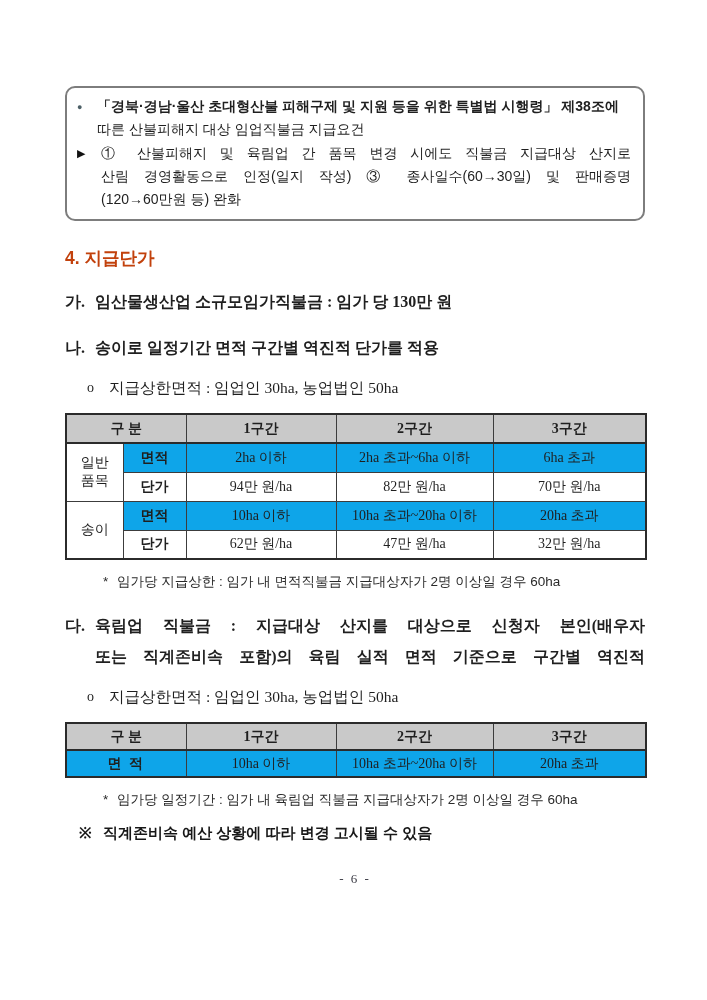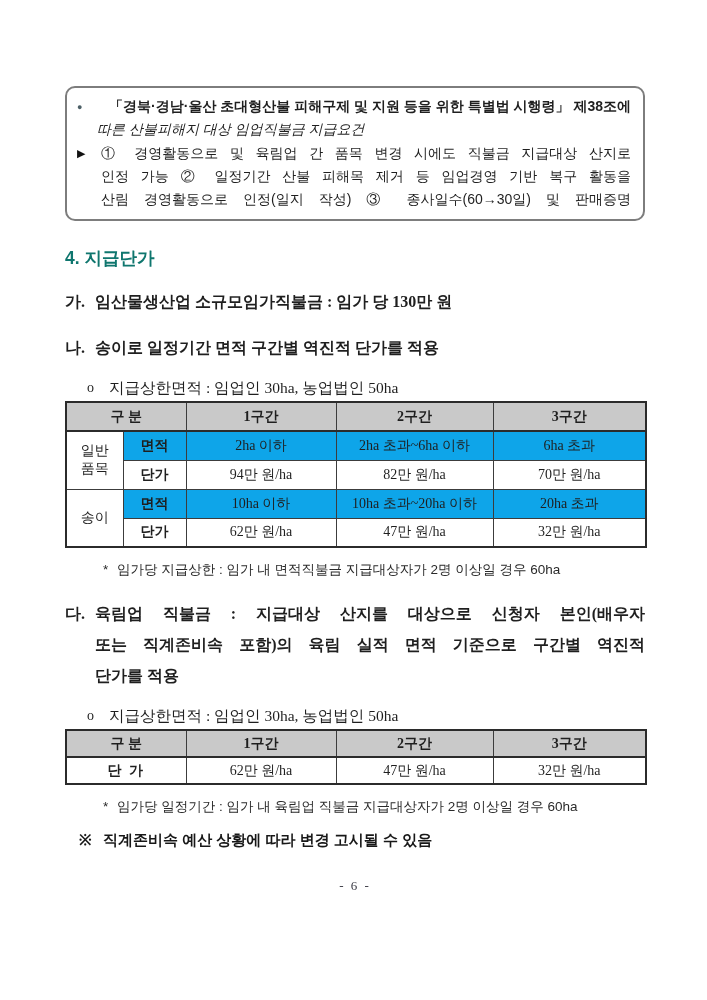--- a/index.html
+++ b/index.html
@@ -24,39 +24,40 @@
     font-size:14px;
     line-height:23px;
   }
   .row { display:flex; }
   .marker { flex:none; }
   .lines { flex:1; min-width:0; }
   .callout .bullet {
     width:20px; color:#4c5f66; font-size:9px; line-height:23px;
     padding-top:1px;
   }
-  .callout-head .l1 { font-weight:bold;text-align:right; }
-  .callout-head .l2 { font-weight:normal;font-style:italic; }
+  .callout-head .l1 { font-weight:bold; }
+  .callout-head .l2 { font-weight:normal; }
   .callout-body { margin-top:1px; }
   .callout .arrow { width:24px; font-size:11px; line-height:23px; color:#111; }
   .fill { text-align:justify; text-align-last:justify; }
   
   .sec-title {
     margin-top:26px;
     font-family:"Liberation Sans", sans-serif;
-    font-weight:bold; font-size:17.5px; line-height:22px; color:#0f766e;
+    font-weight:bold; font-size:17.5px; line-height:22px; color:#c2410c;
   }
   .item { margin-top:18px; font-size:16px; font-weight:bold; line-height:30px; }
   .item .marker { width:30px; }
   .item-na { margin-top:16px; }
   .item-da { margin-top:18px; line-height:31px; }
   .limit { margin-top:12px; font-size:15.5px; line-height:26px; padding-left:22px; }
   .limit .marker { width:22px; font-size:14px; }
   
   table.tbl {
+    margin-top:12px;
     width:580px; table-layout:fixed;
     border-collapse:collapse;
     border:2px solid #2b2b2b;
     font-size:14px;
   }
   table.tbl td {
     border:1px solid #3c3c3c;
     text-align:center; vertical-align:middle;
     overflow:hidden;
   }
@@ -97,23 +98,23 @@
     <div class="row callout-head">
       <span class="marker bullet">●</span>
       <div class="lines">
         <div class="l1">「경북·경남·울산 초대형산불 피해구제 및 지원 등을 위한 특별법 시행령」 제38조에</div>
         <div class="l2">따른 산불피해지 대상 임업직불금 지급요건</div>
       </div>
     </div>
     <div class="row callout-body">
       <span class="marker arrow">▶</span>
       <div class="lines">
-        <div class="fill">① 경영활동으로 및 육림업 간 품목 변경 시에도 직불금 지급대상 산지로</div>
-        <div class="fill">인정 가능 ② 일정기간 산불 피해목 제거 등 임업경영 기반 복구 활동을</div>
+        <div class="fill">① 산불피해지 및 육림업 간 품목 변경 시에도 직불금 지급대상 산지로</div>
         <div class="fill">산림 경영활동으로 인정(일지 작성) ③ 종사일수(60→30일) 및 판매증명</div>
+        <div>(120→60만원 등) 완화</div>
       </div>
     </div>
   </div>
 
   <div class="sec-title">4. 지급단가</div>
 
   <div class="row item">
     <span class="marker">가.</span>
     <div class="lines">
       <div>임산물생산업 소규모임가직불금 : 임가 당 130만 원</div>
@@ -179,21 +180,20 @@
   <div class="row footnote">
     <span class="marker">*</span>
     <div class="lines">임가당 지급상한 : 임가 내 면적직불금 지급대상자가 2명 이상일 경우 60ha</div>
   </div>
 
   <div class="row item item-da">
     <span class="marker">다.</span>
     <div class="lines">
       <div class="fill">육림업 직불금 : 지급대상 산지를 대상으로 신청자 본인(배우자</div>
       <div class="fill">또는 직계존비속 포함)의 육림 실적 면적 기준으로 구간별 역진적</div>
-      <div>단가를 적용</div>
     </div>
   </div>
 
   <div class="row limit">
     <span class="marker">o</span>
     <div class="lines">지급상한면적 : 임업인 30ha, 농업법인 50ha</div>
   </div>
 
   <table class="tbl t2">
     <colgroup>
@@ -202,25 +202,25 @@
         <col style="width:157px">
         <col style="width:153px">
       </colgroup>
     <tbody>
         <tr class="head">
       <td>구 분</td>
       <td>1구간</td>
       <td>2구간</td>
       <td>3구간</td>
     </tr>
-    <tr>
-      <td class="rowlabel">단 가</td>
-      <td>62만 원/ha</td>
-      <td>47만 원/ha</td>
-      <td>32만 원/ha</td>
+    <tr class="tint">
+      <td class="rowlabel">면 적</td>
+      <td>10ha 이하</td>
+      <td>10ha 초과~20ha 이하</td>
+      <td>20ha 초과</td>
     </tr>
   </tbody>
     </table>
 
   <div class="row footnote">
     <span class="marker">*</span>
     <div class="lines">임가당 일정기간 : 임가 내 육림업 직불금 지급대상자가 2명 이상일 경우 60ha</div>
   </div>
 
   <div class="row notice">

